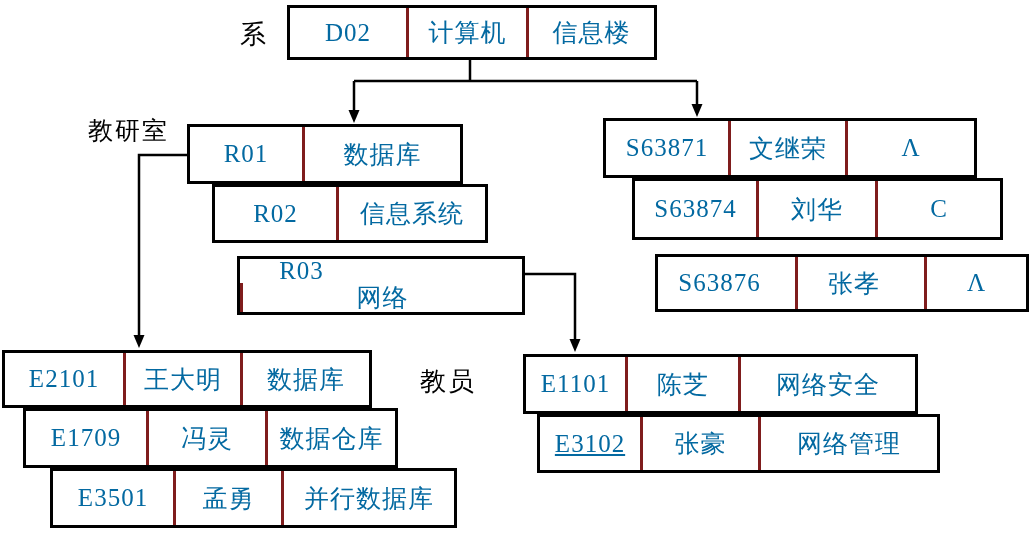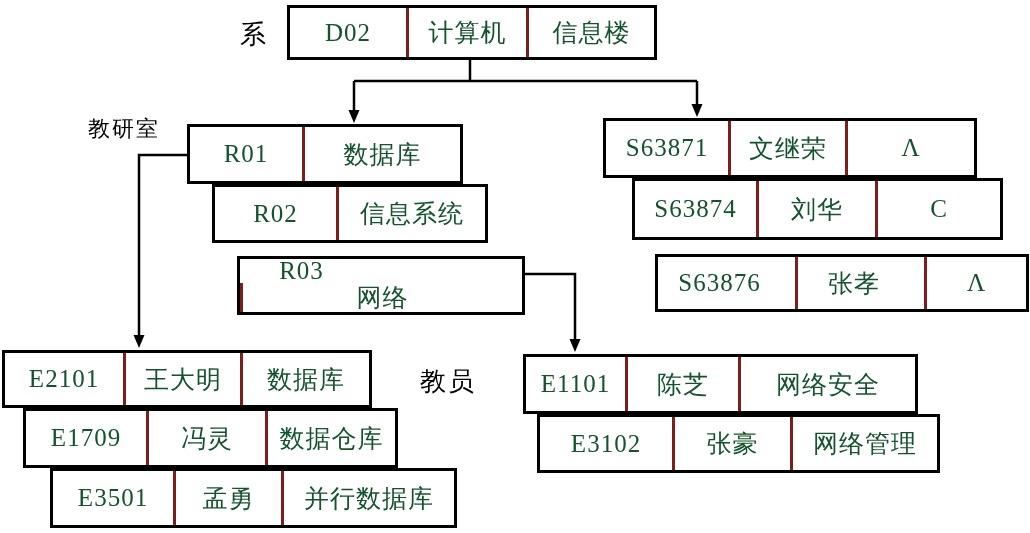--- a/index.html
+++ b/index.html
@@ -21,21 +21,21 @@
     box-sizing: border-box;
     border: 3px solid #000000;
     background: #ffffff;
   }
   .cell {
     box-sizing: border-box;
     display: flex;
     align-items: center;
     justify-content: center;
     font-size: 25px;
-    color: #14532d;
+    color: #0369a1;
     letter-spacing: 1px;
     white-space: nowrap;
     overflow: hidden;
   }
   .cell + .cell {
     border-left: 3px solid #7f1d1d;
   }
   .cell.grow { flex: 1 1 auto; }
   .level-label {
     position: absolute;
@@ -78,21 +78,21 @@
     <polygon points="691.5,104 702.5,104 697,117"></polygon>
 
     <path d="M188,155 H139 V337"></path>
     <polygon points="133.5,335 144.5,335 139,348"></polygon>
 
     <path d="M525,274 H575 V341"></path>
     <polygon points="569.5,339 580.5,339 575,352"></polygon>
   </svg>
 
   <div class="level-label" style="left:240px; top:17px;">系</div>
-  <div class="level-label" style="left:88px; top:114px; font-size:22px;">教研室</div>
+  <div class="level-label" style="left:88px; top:114px; font-size:25px;">教研室</div>
   <div class="level-label" style="left:420px; top:364px;">教员</div>
 
   <div class="record-box" style="left:287px; top:5px; width:370px; height:55px;">
     <div class="cell" style="width:116px;">D02</div>
     <div class="cell" style="width:120px;">计算机</div>
     <div class="cell grow">信息楼</div>
   </div>
 
   <div class="record-box" style="left:187px; top:124px; width:276px; height:60px;">
     <div class="cell" style="width:112px;">R01</div>
@@ -138,18 +138,18 @@
     <div class="cell" style="width:108px;">孟勇</div>
     <div class="cell grow">并行数据库</div>
   </div>
 
   <div class="record-box" style="left:523px; top:354px; width:395px; height:60px;">
     <div class="cell" style="width:99px;">E1101</div>
     <div class="cell" style="width:113px;">陈芝</div>
     <div class="cell grow">网络安全</div>
   </div>
   <div class="record-box" style="left:537px; top:414px; width:403px; height:59px;">
-    <div class="cell" style="width:132px;">E3102</div>
+    <div class="cell" style="width:100px;text-decoration:underline;">E3102</div>
     <div class="cell" style="width:118px;">张豪</div>
     <div class="cell grow">网络管理</div>
   </div>
 
 </div>
 
 </body></html>

